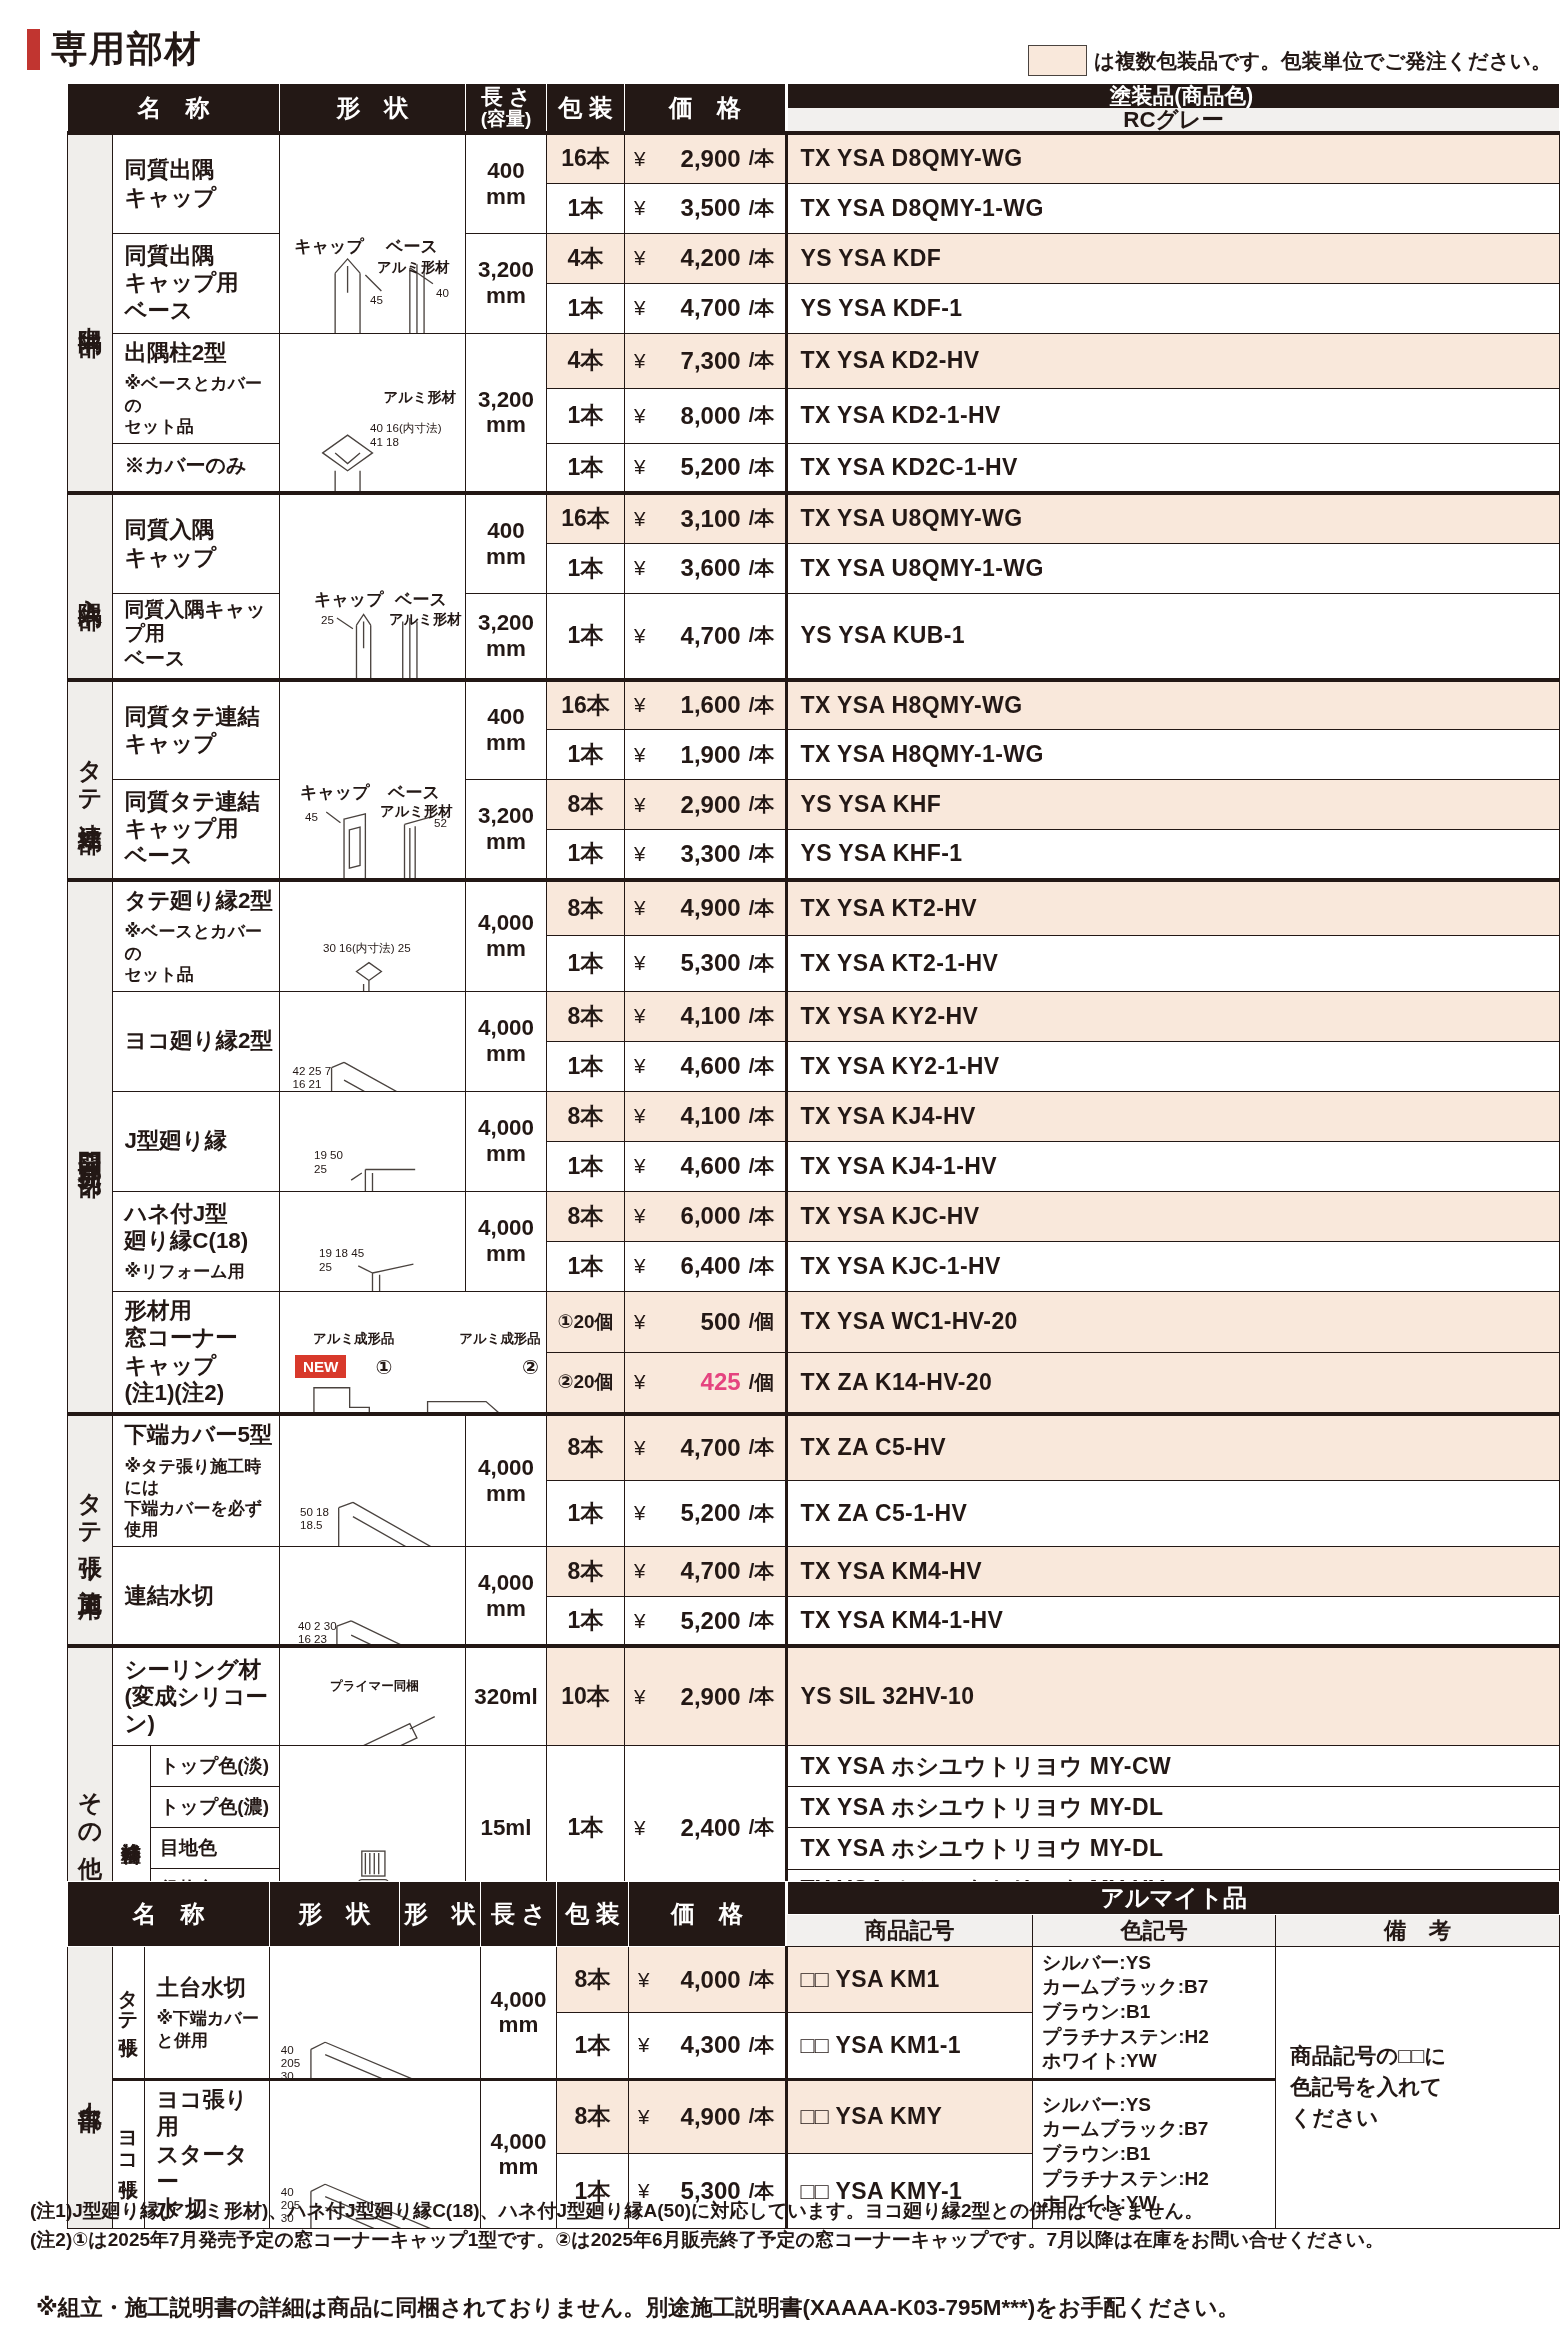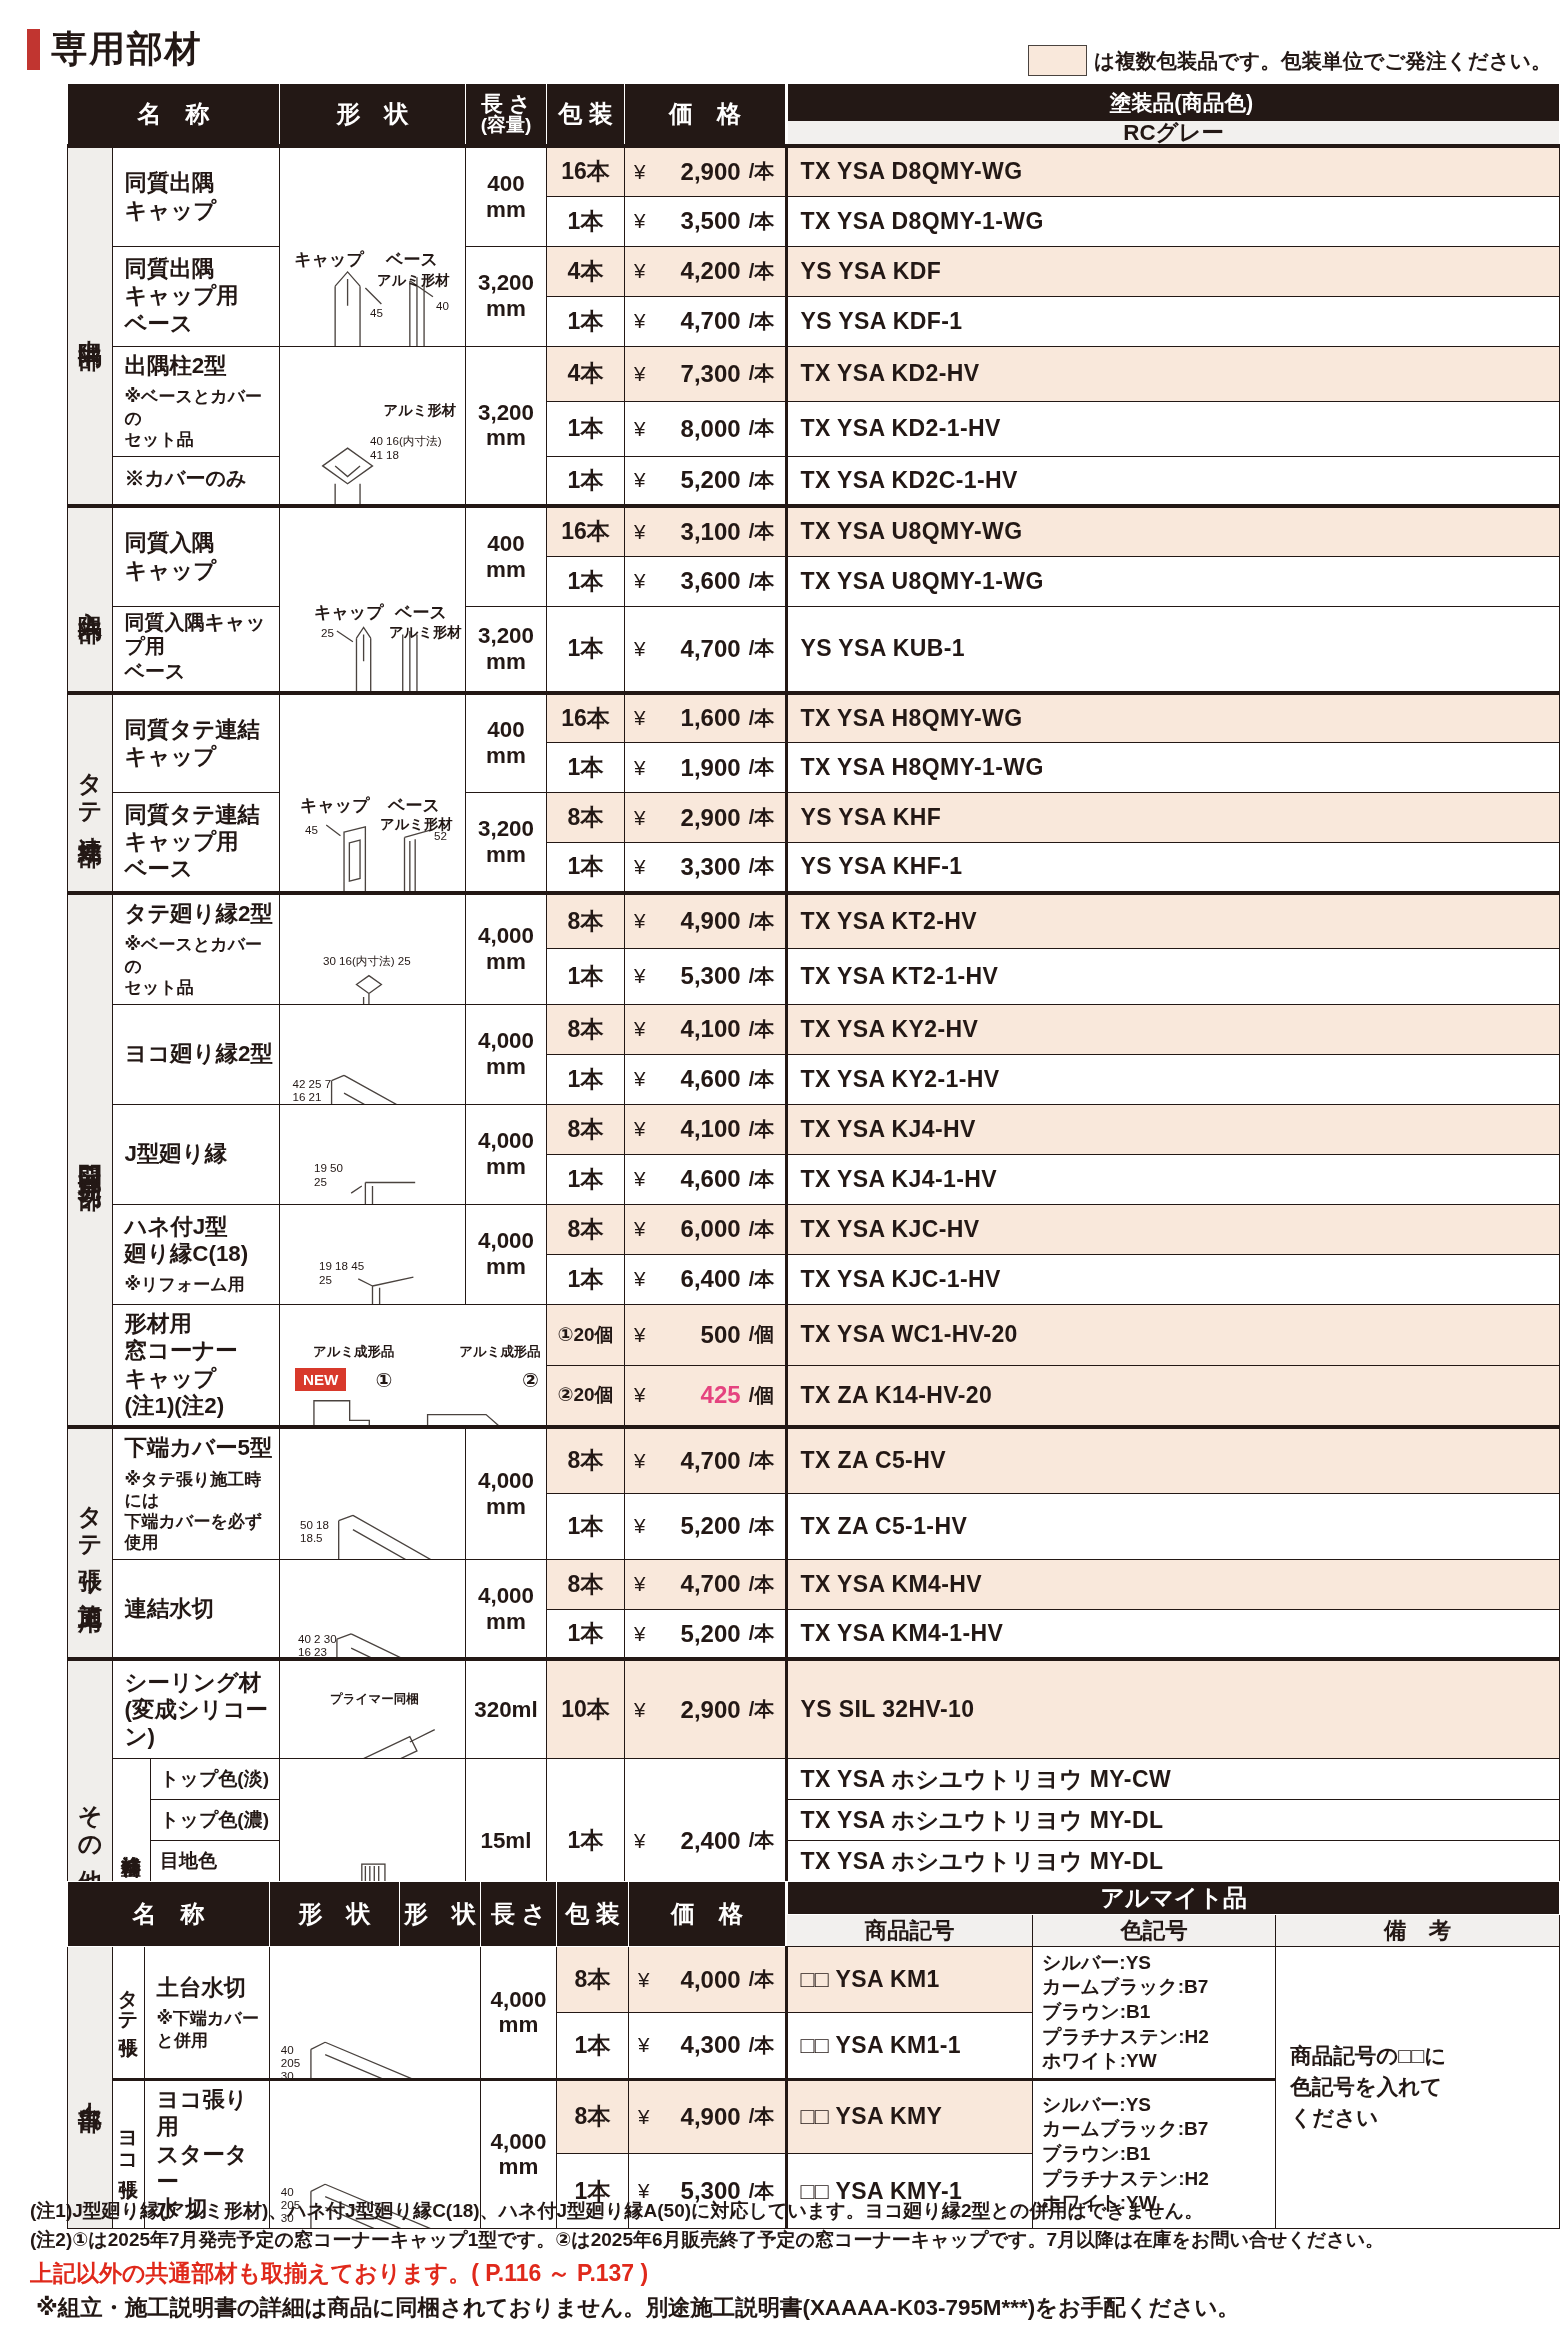--- a/index.html
+++ b/index.html
@@ -22,21 +22,21 @@
   tr{height:50px;}
   tr.r110{height:99px;} tr.r46{height:41px;} tr.r70{height:63px;} tr.r72{height:65px;}
   tr.hh{height:47px;} tr.bh{height:25px;}
   tr.sec > td{border-top:4.5px solid #231815;}
   tr.prod > td{border-top:1.8px solid #231815;}
   tr.bprod > td{border-top:3.6px solid #231815;}
 
   th{background:#231815;color:#fff;font-size:24px;font-weight:bold;border:0.9px solid #fff;vertical-align:middle;text-align:center;}
   th.paint-th{padding:0;background:#fff;border-left:3.6px solid #fff;}
   th.light{background:#f2f0ee;color:#231815;border:0.9px solid #231815;font-size:22.4px;}
-  .paint-top{height:36px;background:#231815;color:#fff;display:flex;align-items:center;justify-content:center;font-size:21.5px;font-weight:bold;padding-left:16px;}
+  .paint-top{height:23px;background:#231815;color:#fff;display:flex;align-items:center;justify-content:center;font-size:21.5px;font-weight:bold;padding-left:16px;}
   .paint-bot{height:23px;background:#f2f0ee;color:#231815;display:flex;align-items:center;justify-content:center;font-size:22.4px;font-weight:bold;border-top:0.9px solid #231815;}
   .len-hd{display:flex;flex-direction:column;align-items:center;justify-content:center;height:100%;line-height:1.05;}
   .len-hd .s1{font-size:21.5px;} .len-hd .s2{font-size:19px;}
 
   td.group{background:#f0eeeb;text-align:center;vertical-align:middle;}
   .vtext{writing-mode:vertical-rl;text-orientation:upright;font-weight:bold;font-size:24px;letter-spacing:3.6px;display:inline-block;line-height:1;}
   .vtext.small{font-size:20px;letter-spacing:0.9px;}
 
   td.name{font-size:22.4px;font-weight:bold;padding:5.4px 5.4px 5.4px 11.6px;vertical-align:middle;white-space:pre-line;line-height:1.22;word-break:break-all;}
   td.name .note{display:block;font-size:17px;margin-top:7.2px;white-space:pre-line;line-height:1.25;}
@@ -823,17 +823,16 @@
             </div>
           </td>
       <td class="code">□□ YSA KMY-1</td>
     </tr>
   </tbody>
     </table>
 
   <div class="notes"><span>(注1)J型廻り縁(アルミ形材)、ハネ付J型廻り縁C(18)、ハネ付J型廻り縁A(50)に対応しています。ヨコ廻り縁2型との併用はできません。</span>
 <span>(注2)①は2025年7月発売予定の窓コーナーキャップ1型です。②は2025年6月販売終了予定の窓コーナーキャップです。7月以降は在庫をお問い合せください。</span></div>
 
-  <div class="red-note">上記以外の共通部材も取揃えております。( P.116 ～ P.137 )</div>
   <div class="manual-note">※組立・施工説明書の詳細は商品に同梱されておりません。別途施工説明書(XAAAA-K03-795M***)をお手配ください。</div>
 
 </div>
 
 
 </body></html>

